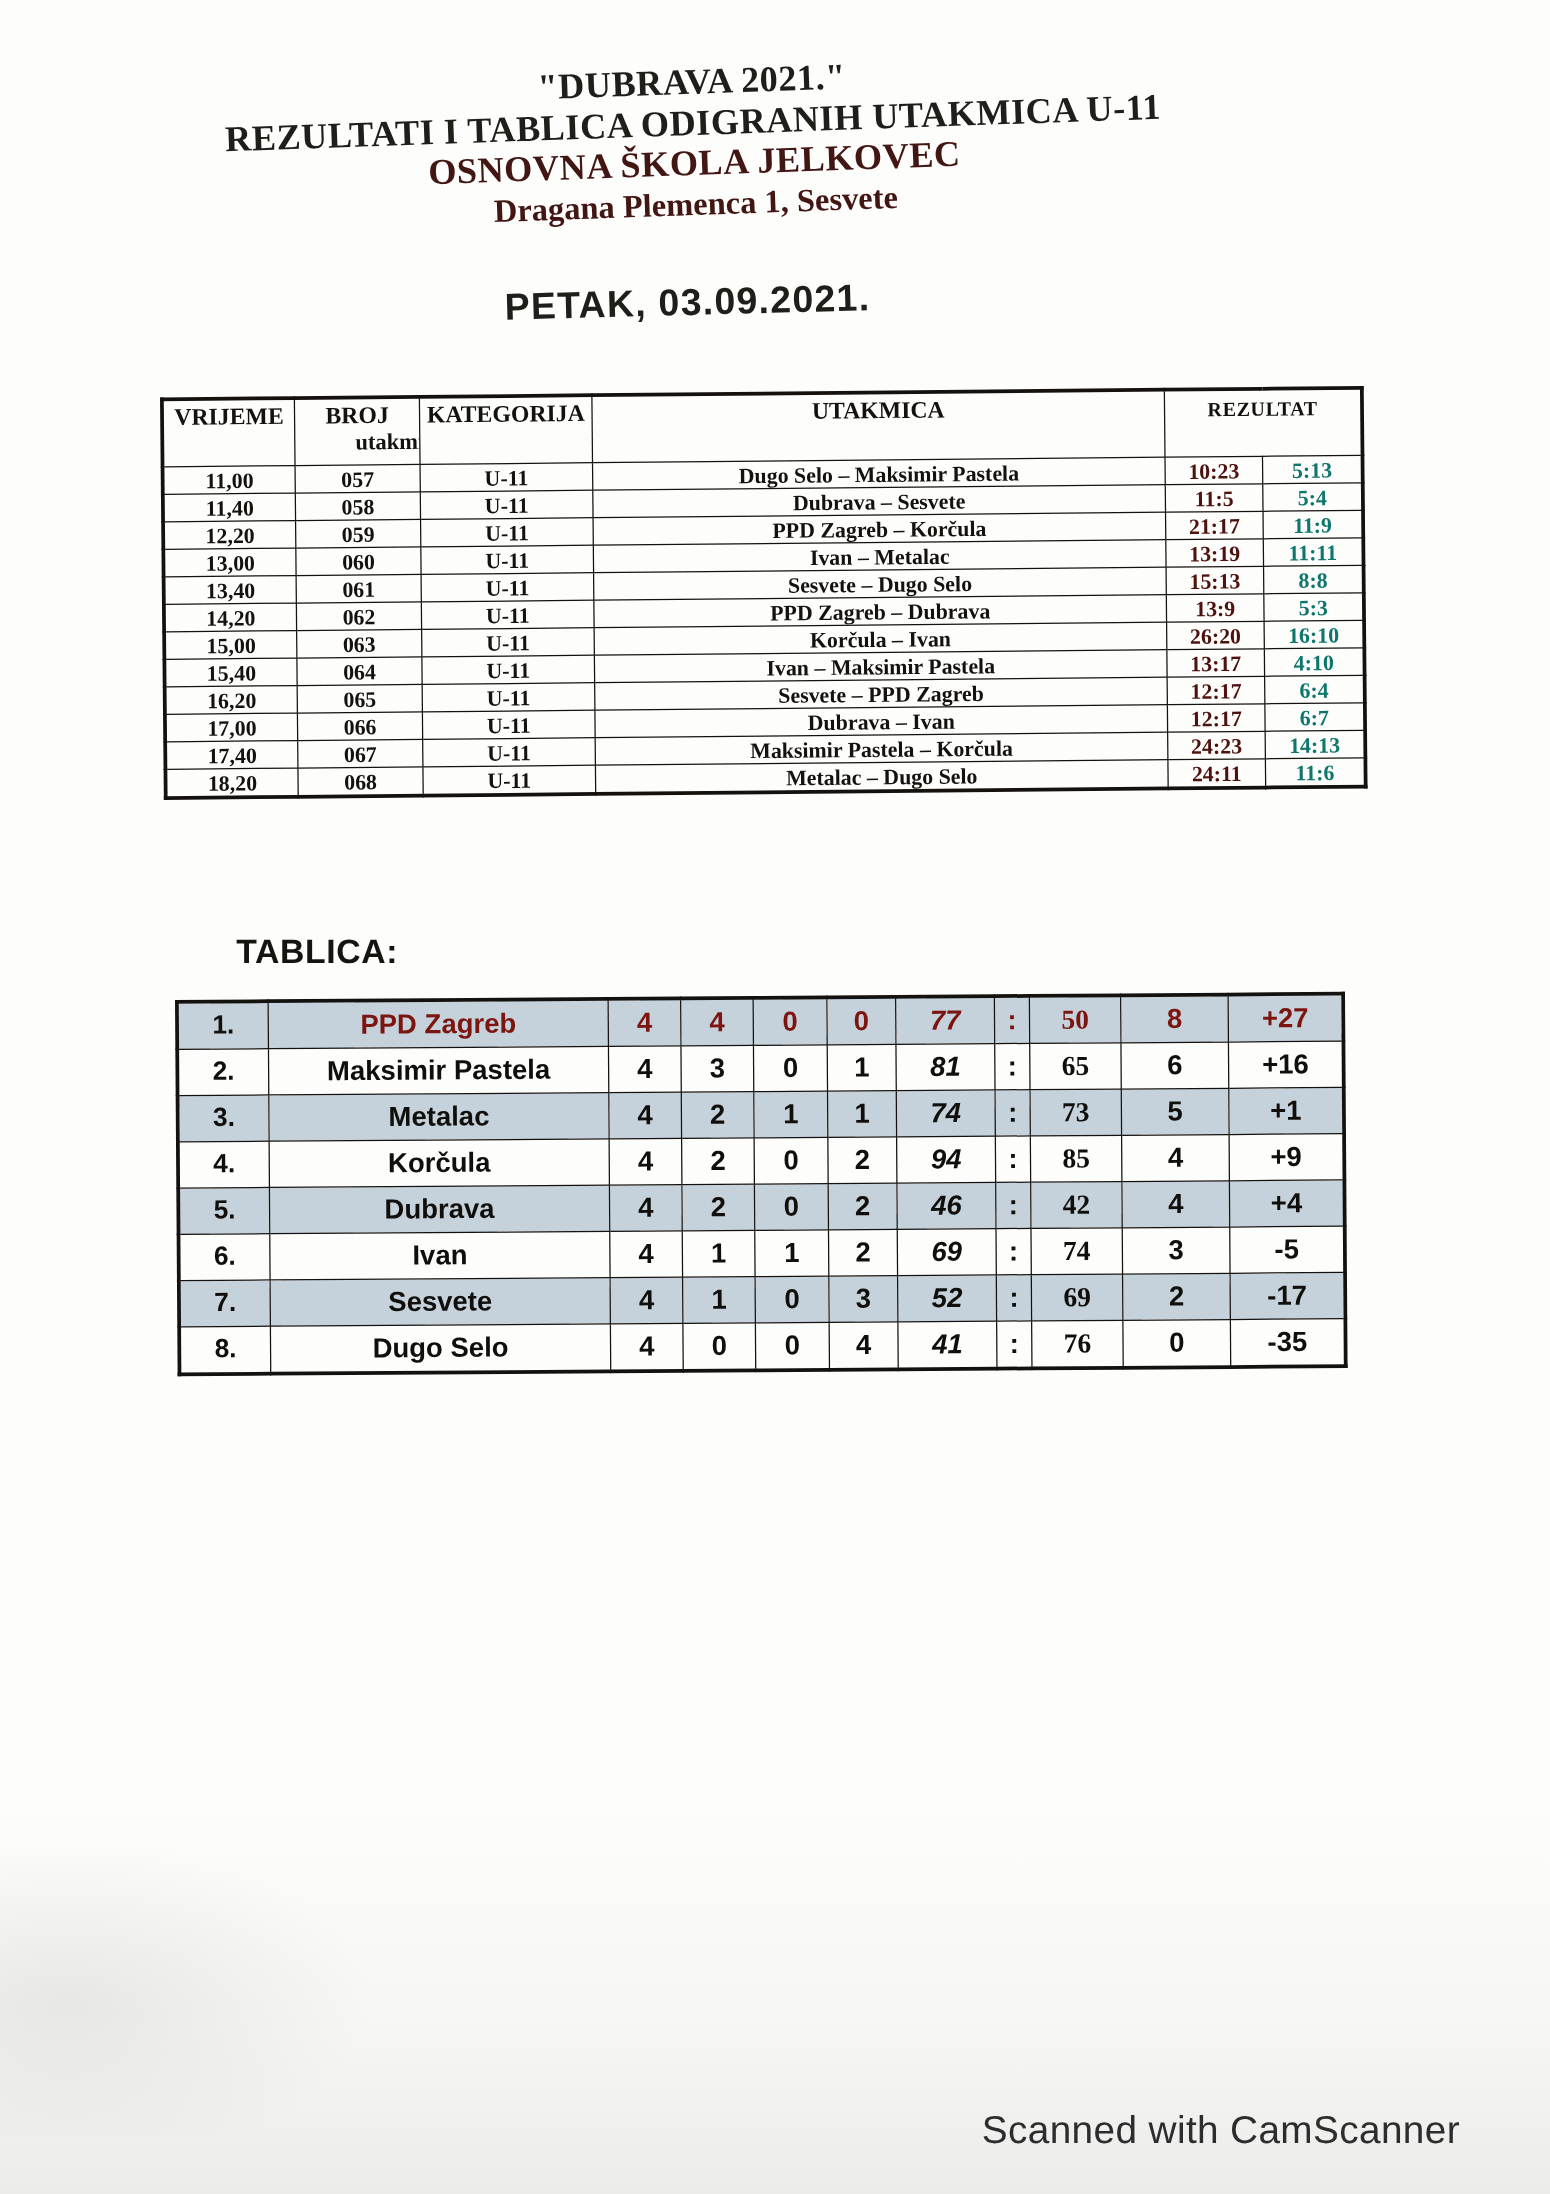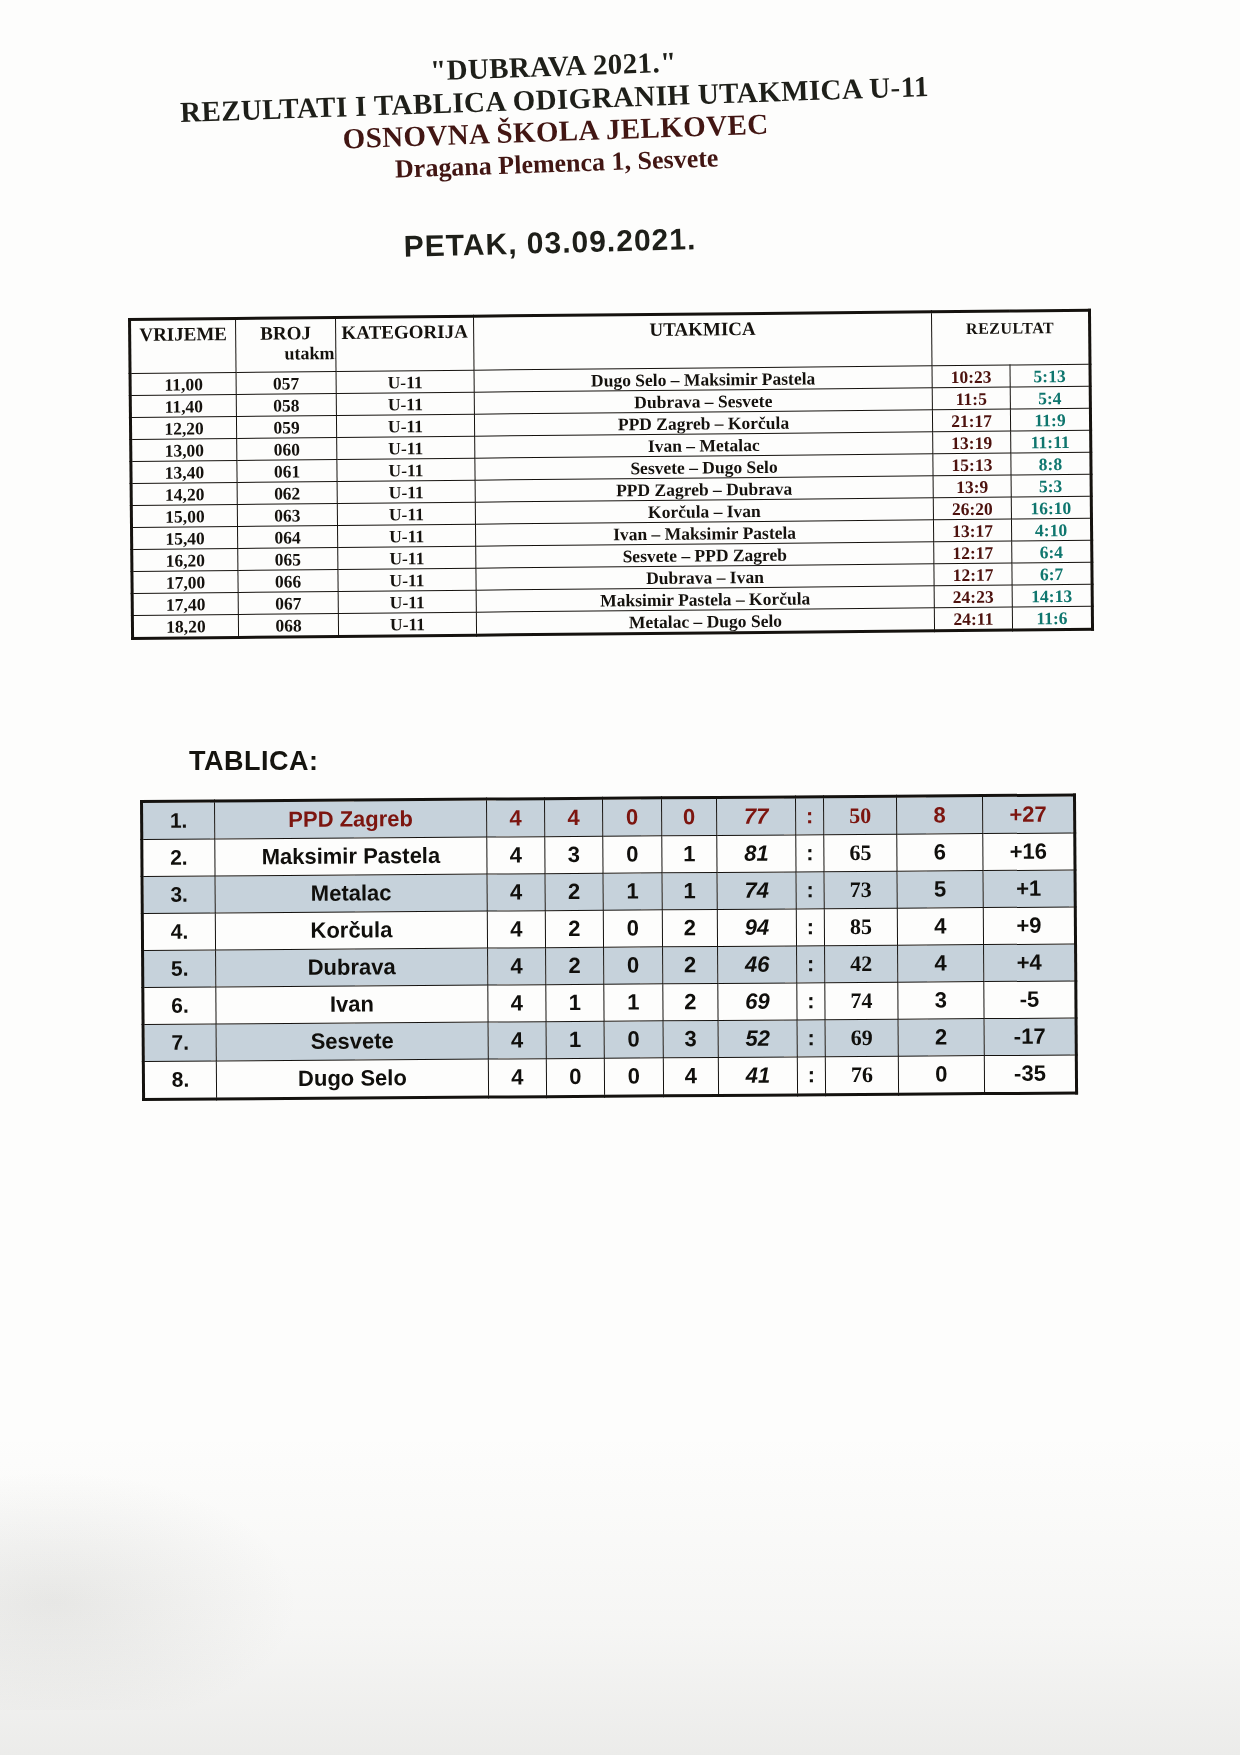--- a/index.html
+++ b/index.html
@@ -336,14 +336,15 @@
           <td class="s-ga">76</td>
           <td class="s-pts">0</td>
           <td class="s-diff">-35</td>
         </tr>
       </tbody>
   </table>
 
   <div class="scan-smudge"></div>
   <div class="scan-shade"></div>
 
+  <div class="watermark">Scanned with CamScanner</div>
 
 </div>
 
 </body></html>

